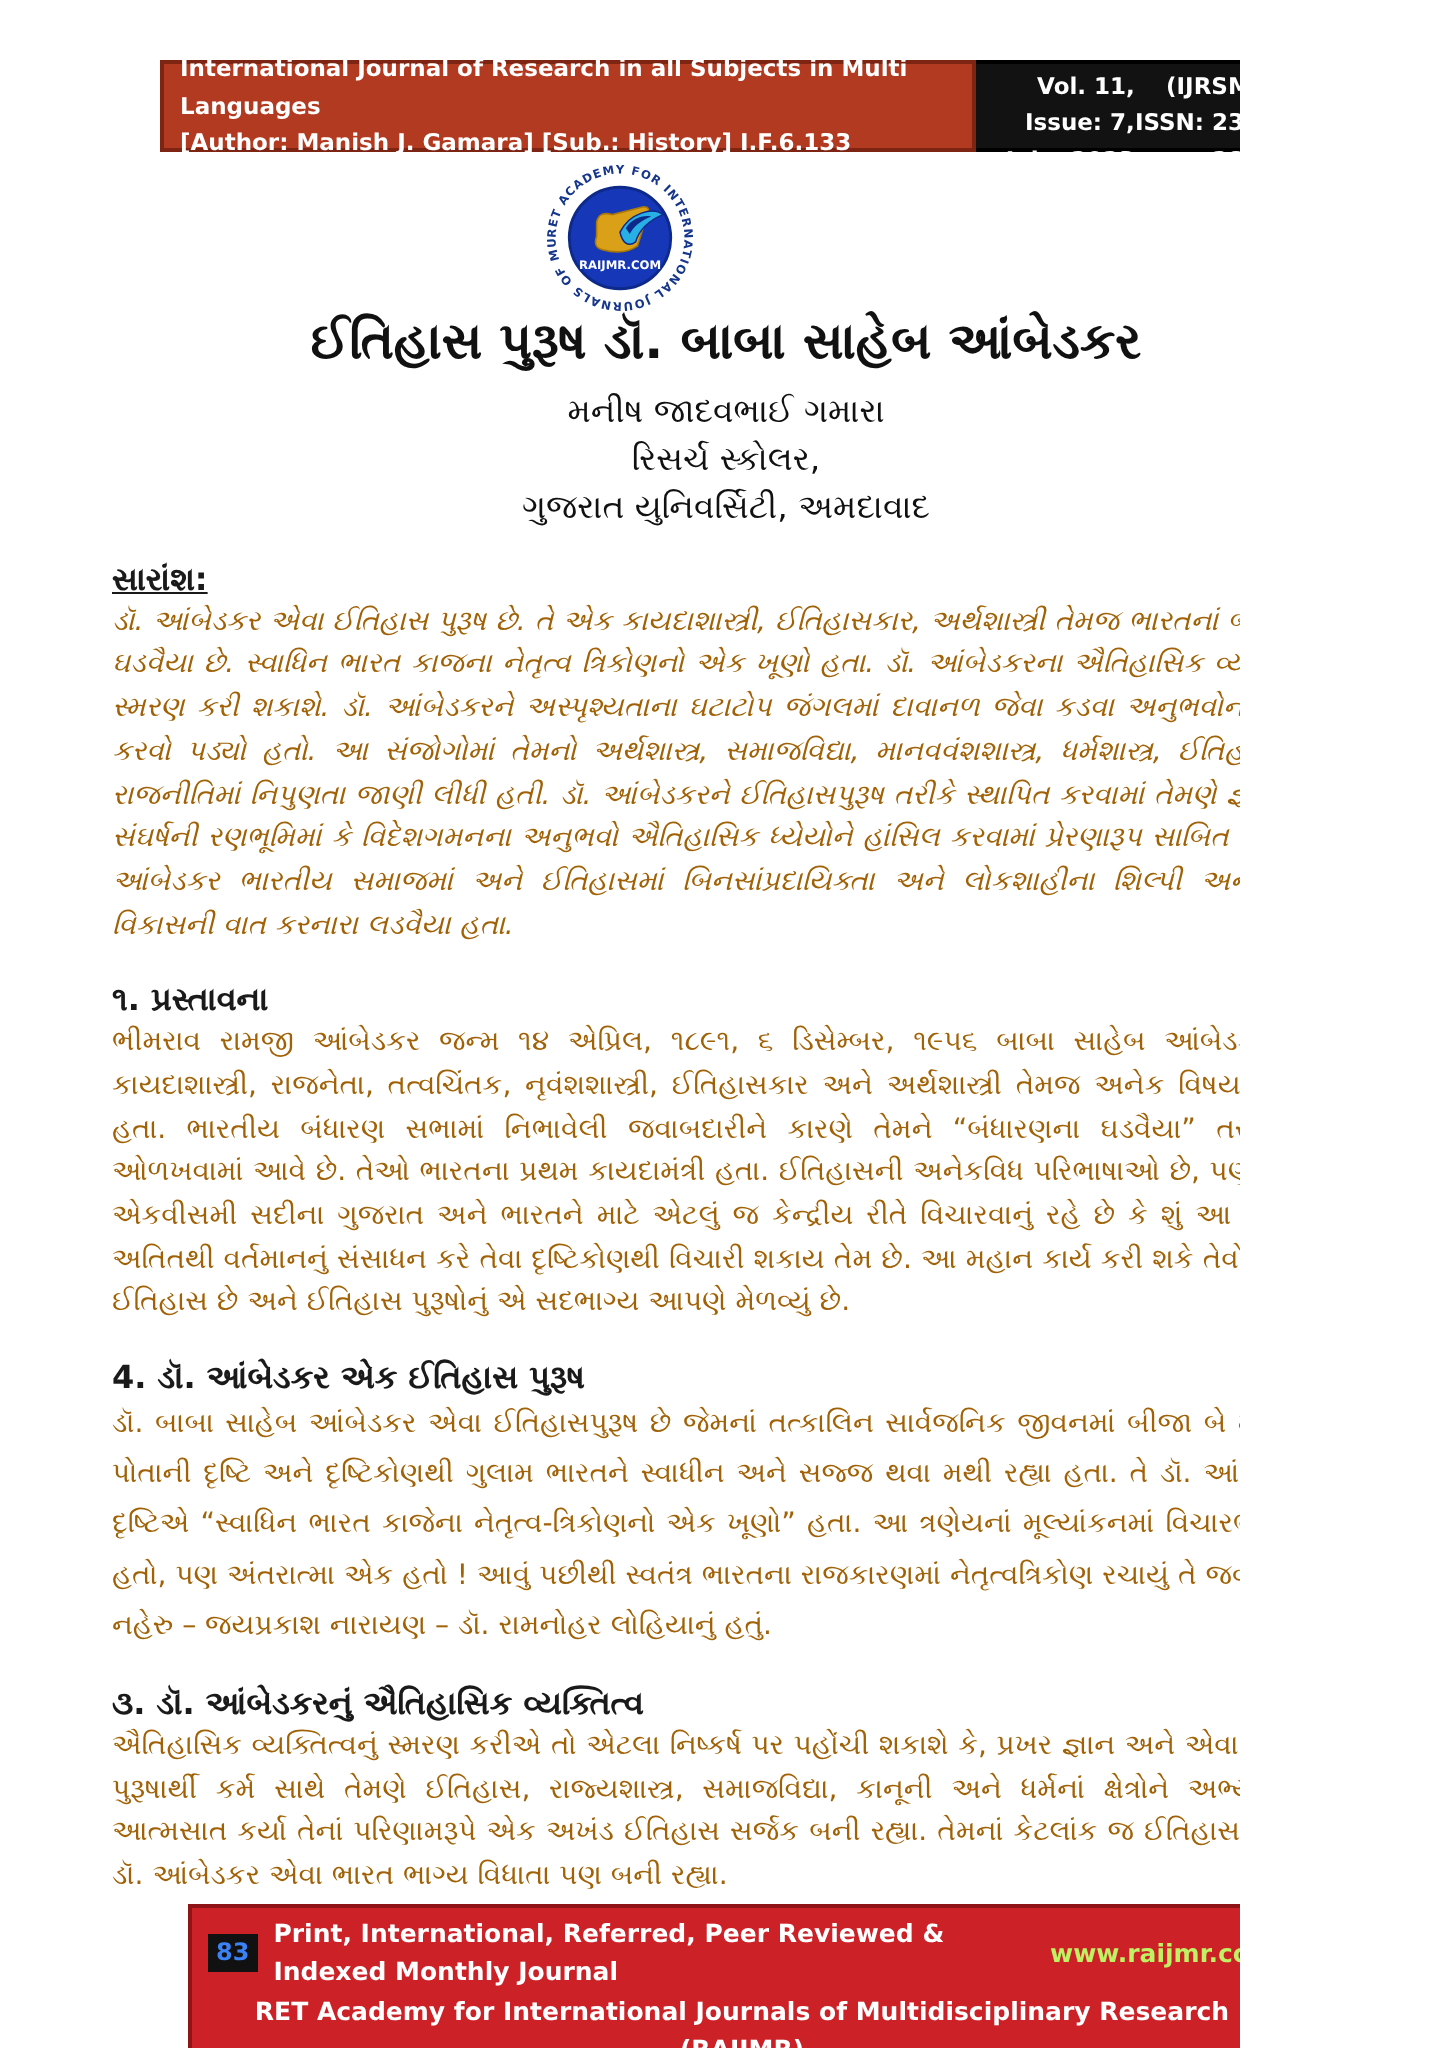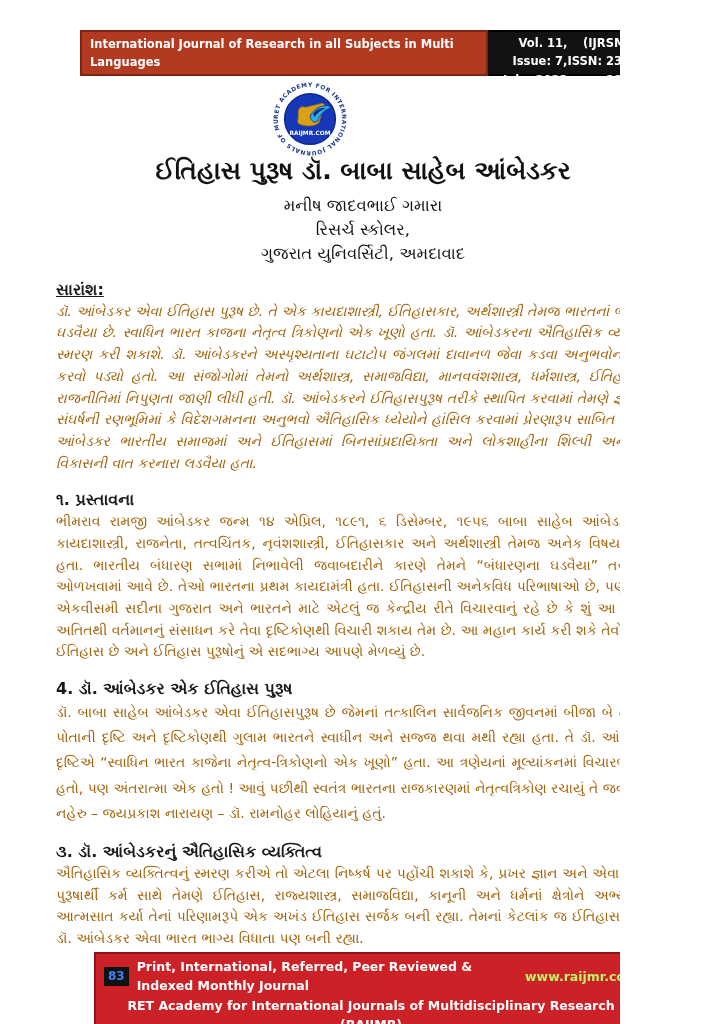--- a/index.html
+++ b/index.html
@@ -42,20 +42,21 @@
   .footer-line2{text-align:center;}
 </style>
 </head>
 <body>
 
 <div class="page">
 
   <div class="header">
     <div class="header-left">
       <div>International Journal of Research in all Subjects in Multi Languages</div>
+      <div>[Author: Manish J. Gamara] [Sub.: History] I.F.6.133</div>
     </div>
     <div class="header-right">
       <div>Vol. 11, Issue: 7, July: 2023</div>
       <div>(IJRSML) ISSN: 2321 - 2853</div>
     </div>
   </div>
 
   <div class="logo">
     <svg viewBox="0 0 80 80" width="78" height="78">
       <circle cx="40" cy="40" r="39" fill="#ffffff"></circle>

